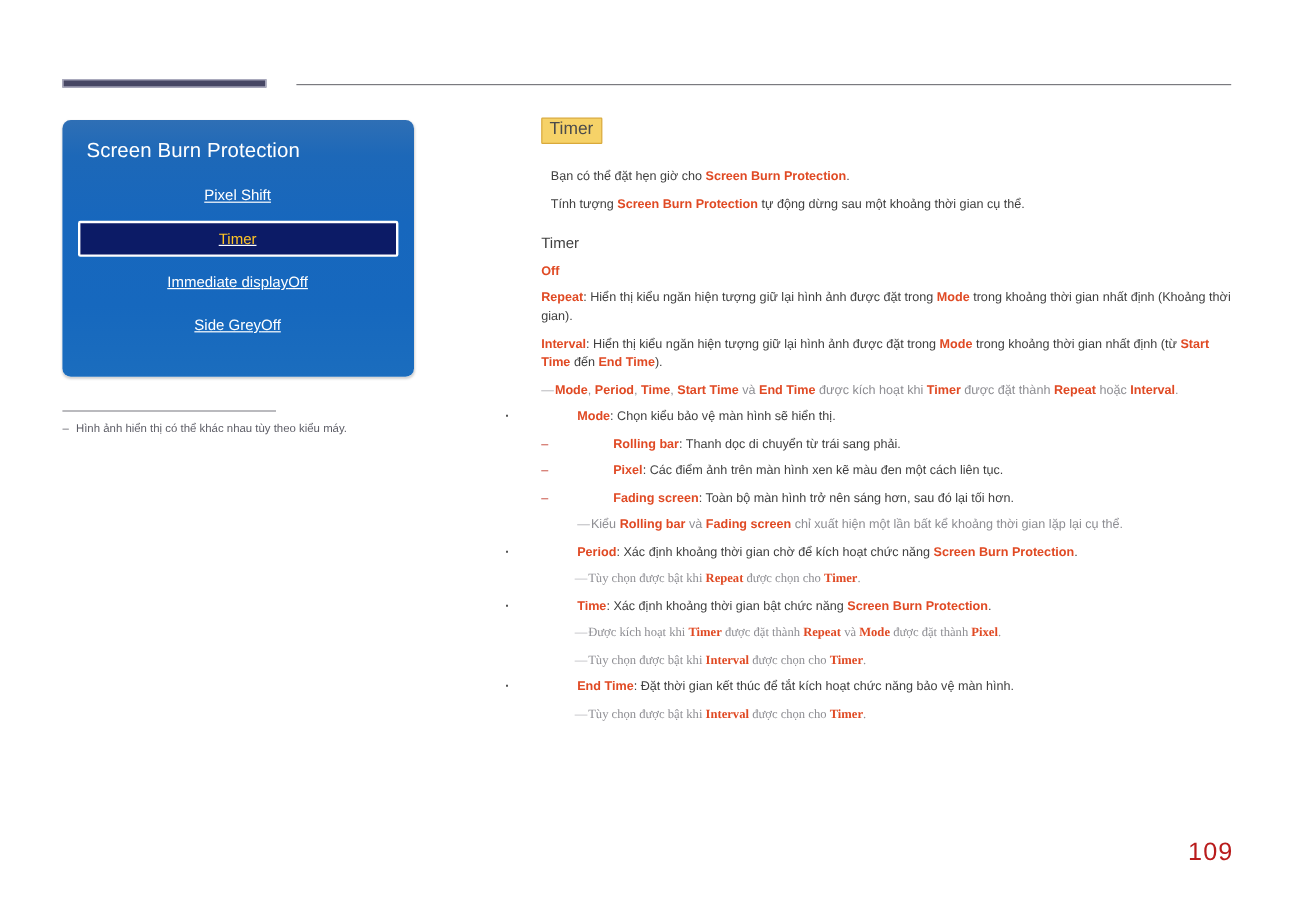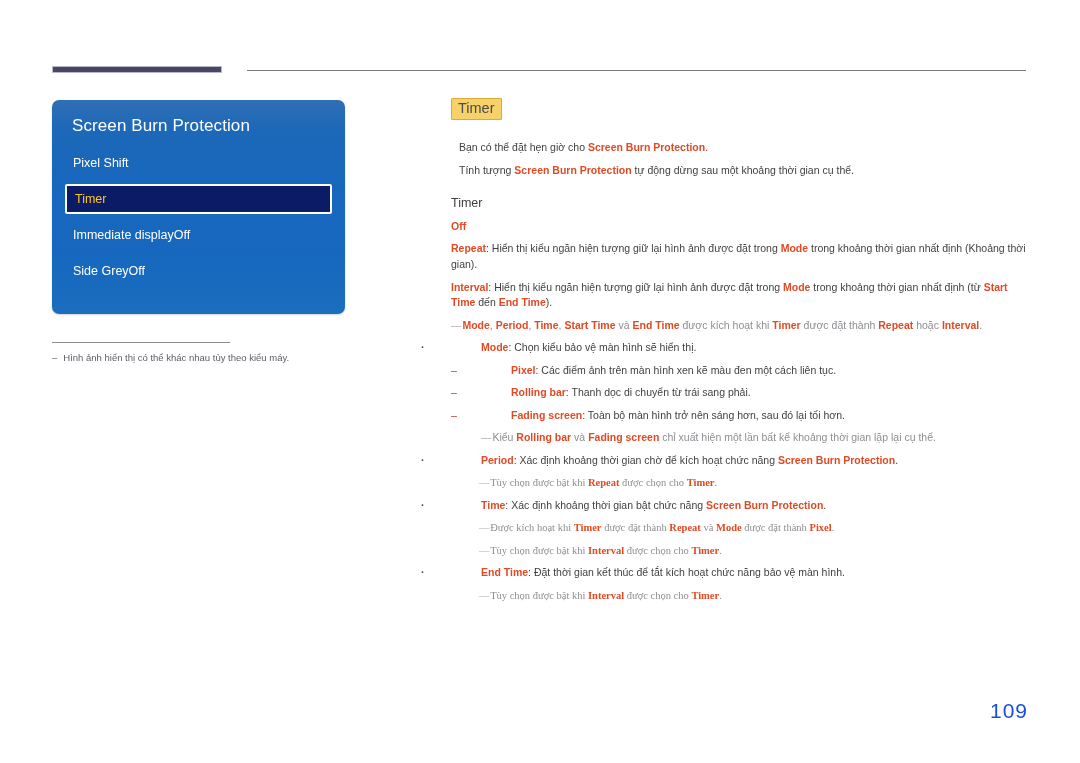--- a/index.html
+++ b/index.html
@@ -53,26 +53,27 @@
   }
   .osd-title {
     color: #ffffff;
     font-size: 17px;
     padding: 16px 0 12px 20px;
     letter-spacing: .1px;
   }
   .osd-row {
     display: flex;
     align-items: center;
-    justify-content: flex-start;
+    justify-content: center;
     height: 30px;
     padding: 0 22px 0 21px;
     color: #ffffff;
     font-size: 12.5px;
     margin-bottom: 6px;
+    text-decoration: underline;
   }
   .osd-row .label { white-space: nowrap; }
   .osd-row .value { color: #ffffff; font-size: 12.5px; }
 
   .osd-row.selected {
     background: #0c1b66;
     border: 2px solid #ffffff;
     border-radius: 2px;
     height: 26px;
     margin: 0 13px 6px 13px;
@@ -158,21 +159,21 @@
   }
 
   b.k  { color: #e04a24; font-weight: bold; }
   span.muted { color: #8e8e93; }
 
   
   .page-num {
     position: absolute;
     right: 52px; bottom: 40px;
     font-size: 21px;
-    color: #1d4ed8;
+    color: #b91c1c;
     letter-spacing: 1px;
   }
 </style>
 </head>
 <body>
 
 <div class="header-rules">
   <div class="rule-thick"></div>
   <div class="rule-thin"></div>
 </div>
@@ -215,22 +216,22 @@
     </div>
 
   <div class="sub-heading">Timer</div>
 
   <div class="body" id="body-block">
       <p class=""><b class="k">Off</b></p>
       <p class=""><b class="k">Repeat</b><span>: Hiển thị kiểu ngăn hiện tượng giữ lại hình ảnh được đặt trong </span><b class="k">Mode</b><span> trong khoảng thời gian nhất định (Khoảng thời gian).</span></p>
       <p class=""><b class="k">Interval</b><span>: Hiển thị kiểu ngăn hiện tượng giữ lại hình ảnh được đặt trong </span><b class="k">Mode</b><span> trong khoảng thời gian nhất định (từ </span><b class="k">Start Time</b><span> đến </span><b class="k">End Time</b><span>).</span></p>
       <p class="lvl-note"><span class="note-mark">— </span><b class="k">Mode</b><span class="muted">, </span><b class="k">Period</b><span class="muted">, </span><b class="k">Time</b><span class="muted">, </span><b class="k">Start Time</b><span class="muted"> và </span><b class="k">End Time</b><span class="muted"> được kích hoạt khi </span><b class="k">Timer</b><span class="muted"> được đặt thành </span><b class="k">Repeat</b><span class="muted"> hoặc </span><b class="k">Interval</b><span class="muted">.</span></p>
       <p class="lvl-bullet"><span class="bullet-dot"></span><b class="k">Mode</b><span>: Chọn kiểu bảo vệ màn hình sẽ hiển thị.</span></p>
+      <p class="lvl-dash"><span class="dash-mark"></span><b class="k">Rolling bar</b><span>: Thanh dọc di chuyển từ trái sang phải.</span></p>
       <p class="lvl-dash"><span class="dash-mark"></span><b class="k">Pixel</b><span>: Các điểm ảnh trên màn hình xen kẽ màu đen một cách liên tục.</span></p>
-      <p class="lvl-dash"><span class="dash-mark"></span><b class="k">Rolling bar</b><span>: Thanh dọc di chuyển từ trái sang phải.</span></p>
       <p class="lvl-dash"><span class="dash-mark"></span><b class="k">Fading screen</b><span>: Toàn bộ màn hình trở nên sáng hơn, sau đó lại tối hơn.</span></p>
       <p class="lvl-note2"><span class="note-mark">— </span><span class="muted">Kiểu </span><b class="k">Rolling bar</b><span class="muted"> và </span><b class="k">Fading screen</b><span class="muted"> chỉ xuất hiện một lần bất kể khoảng thời gian lặp lại cụ thể.</span></p>
       <p class="lvl-bullet"><span class="bullet-dot"></span><b class="k">Period</b><span>: Xác định khoảng thời gian chờ để kích hoạt chức năng </span><b class="k">Screen Burn Protection</b><span>.</span></p>
       <p class="lvl-note3"><span class="note-mark">— </span><span class="muted">Tùy chọn được bật khi </span><b class="k">Repeat</b><span class="muted"> được chọn cho </span><b class="k">Timer</b><span class="muted">.</span></p>
       <p class="lvl-bullet"><span class="bullet-dot"></span><b class="k">Time</b><span>: Xác định khoảng thời gian bật chức năng </span><b class="k">Screen Burn Protection</b><span>.</span></p>
       <p class="lvl-note3"><span class="note-mark">— </span><span class="muted">Được kích hoạt khi </span><b class="k">Timer</b><span class="muted"> được đặt thành </span><b class="k">Repeat</b><span class="muted"> và </span><b class="k">Mode</b><span class="muted"> được đặt thành </span><b class="k">Pixel</b><span class="muted">.</span></p>
       <p class="lvl-note3"><span class="note-mark">— </span><span class="muted">Tùy chọn được bật khi </span><b class="k">Interval</b><span class="muted"> được chọn cho </span><b class="k">Timer</b><span class="muted">.</span></p>
       <p class="lvl-bullet"><span class="bullet-dot"></span><b class="k">End Time</b><span>: Đặt thời gian kết thúc để tắt kích hoạt chức năng bảo vệ màn hình.</span></p>
       <p class="lvl-note3"><span class="note-mark">— </span><span class="muted">Tùy chọn được bật khi </span><b class="k">Interval</b><span class="muted"> được chọn cho </span><b class="k">Timer</b><span class="muted">.</span></p>
     </div>

